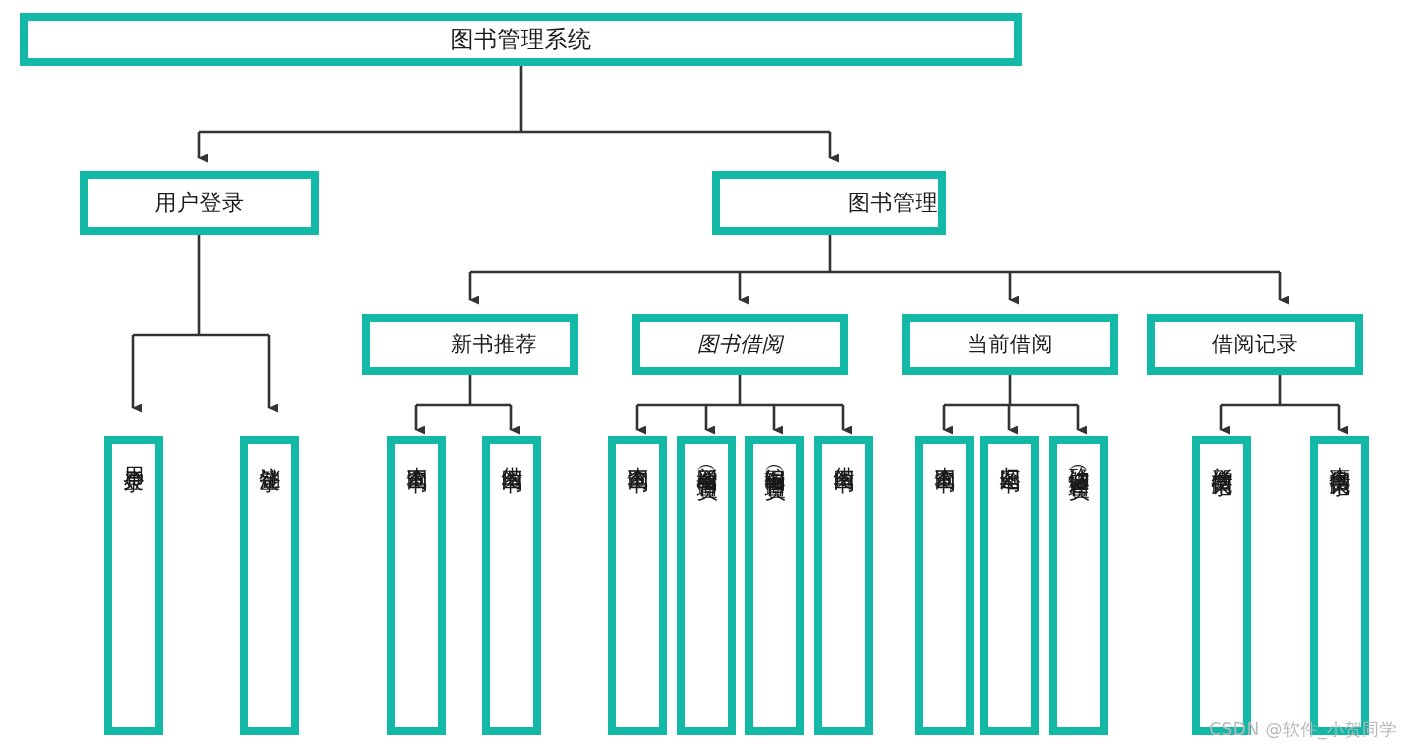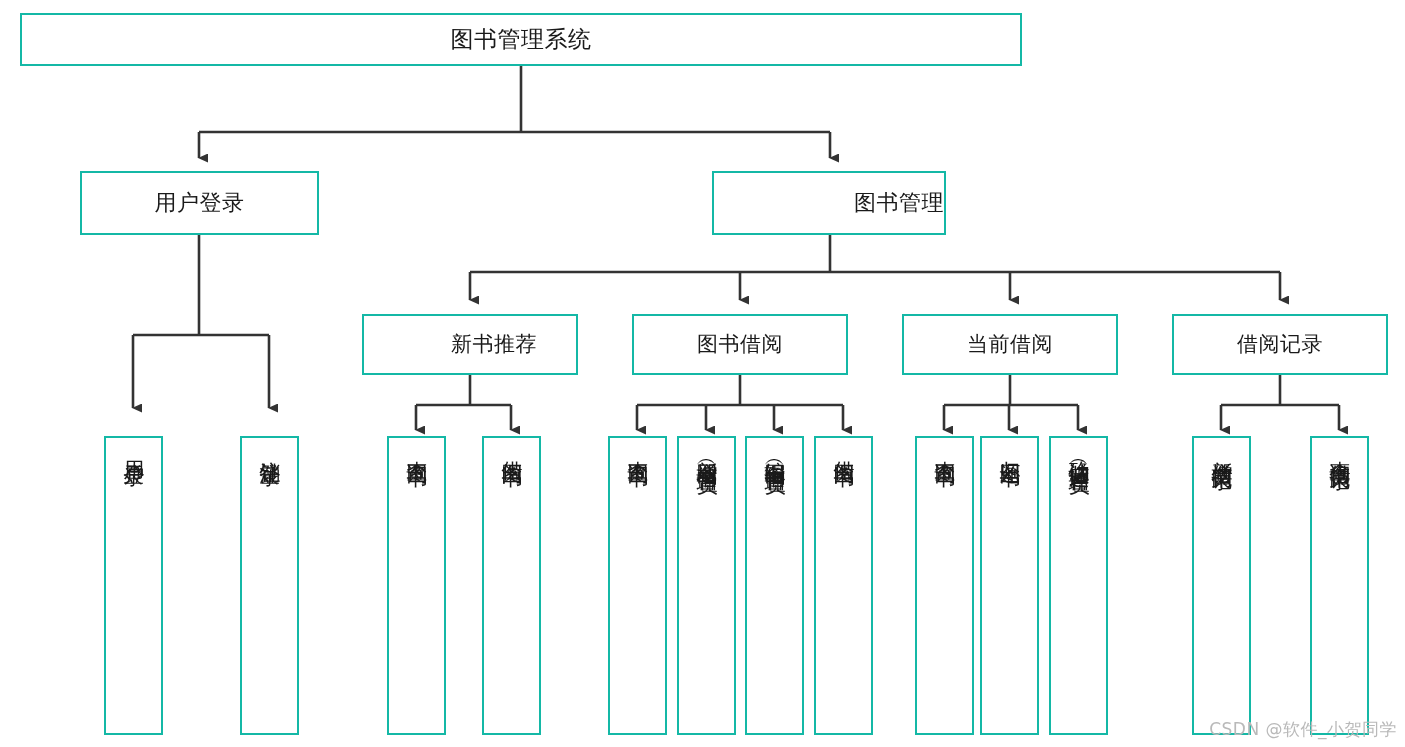--- a/index.html
+++ b/index.html
@@ -22,21 +22,21 @@
     position: absolute;
     left: 0;
     top: 0;
     width: 1405px;
     height: 747px;
     pointer-events: none;
   }
   .node-box {
     position: absolute;
     box-sizing: border-box;
-    border: 2px solid #14b8a6;
+    border: 8px solid #14b8a6;
     background: #ffffff;
     display: flex;
     align-items: center;
     justify-content: center;
     color: #1a1a1a;
   }
   .node-box.level-root {
     font-size: 23px;
   }
   .node-box.level-1 {
@@ -137,27 +137,27 @@
   <div class="node-box level-1" style="left:80px; top:171px; width:239px; height:64px;">
     <span class="node-label">用户登录</span>
   </div>
   <div class="node-box level-1" style="left:712px; top:171px; width:234px; height:64px;justify-content:flex-end;">
     <span class="node-label">图书管理</span>
   </div>
 
   <div class="node-box level-2" style="left:362px; top:314px; width:216px; height:61px;padding-left:48px;">
     <span class="node-label">新书推荐</span>
   </div>
-  <div class="node-box level-2" style="left:632px; top:314px; width:216px; height:61px;">
+  <div class="node-box level-2" style="left:632px; top:314px; width:216px; height:61px;font-style:italic;">
     <span class="node-label">图书借阅</span>
   </div>
   <div class="node-box level-2" style="left:902px; top:314px; width:216px; height:61px;">
     <span class="node-label">当前借阅</span>
   </div>
-  <div class="node-box level-2" style="left:1172px; top:314px; width:216px; height:61px;">
+  <div class="node-box level-2" style="left:1147px; top:314px; width:216px; height:61px;">
     <span class="node-label">借阅记录</span>
   </div>
 
   <div class="node-box level-leaf" style="left:104px; top:436px; width:59px; height:299px;">
     <span class="node-label vertical">用户登录</span>
   </div>
   <div class="node-box level-leaf" style="left:240px; top:436px; width:59px; height:299px;">
     <span class="node-label vertical">注销登录</span>
   </div>
 

